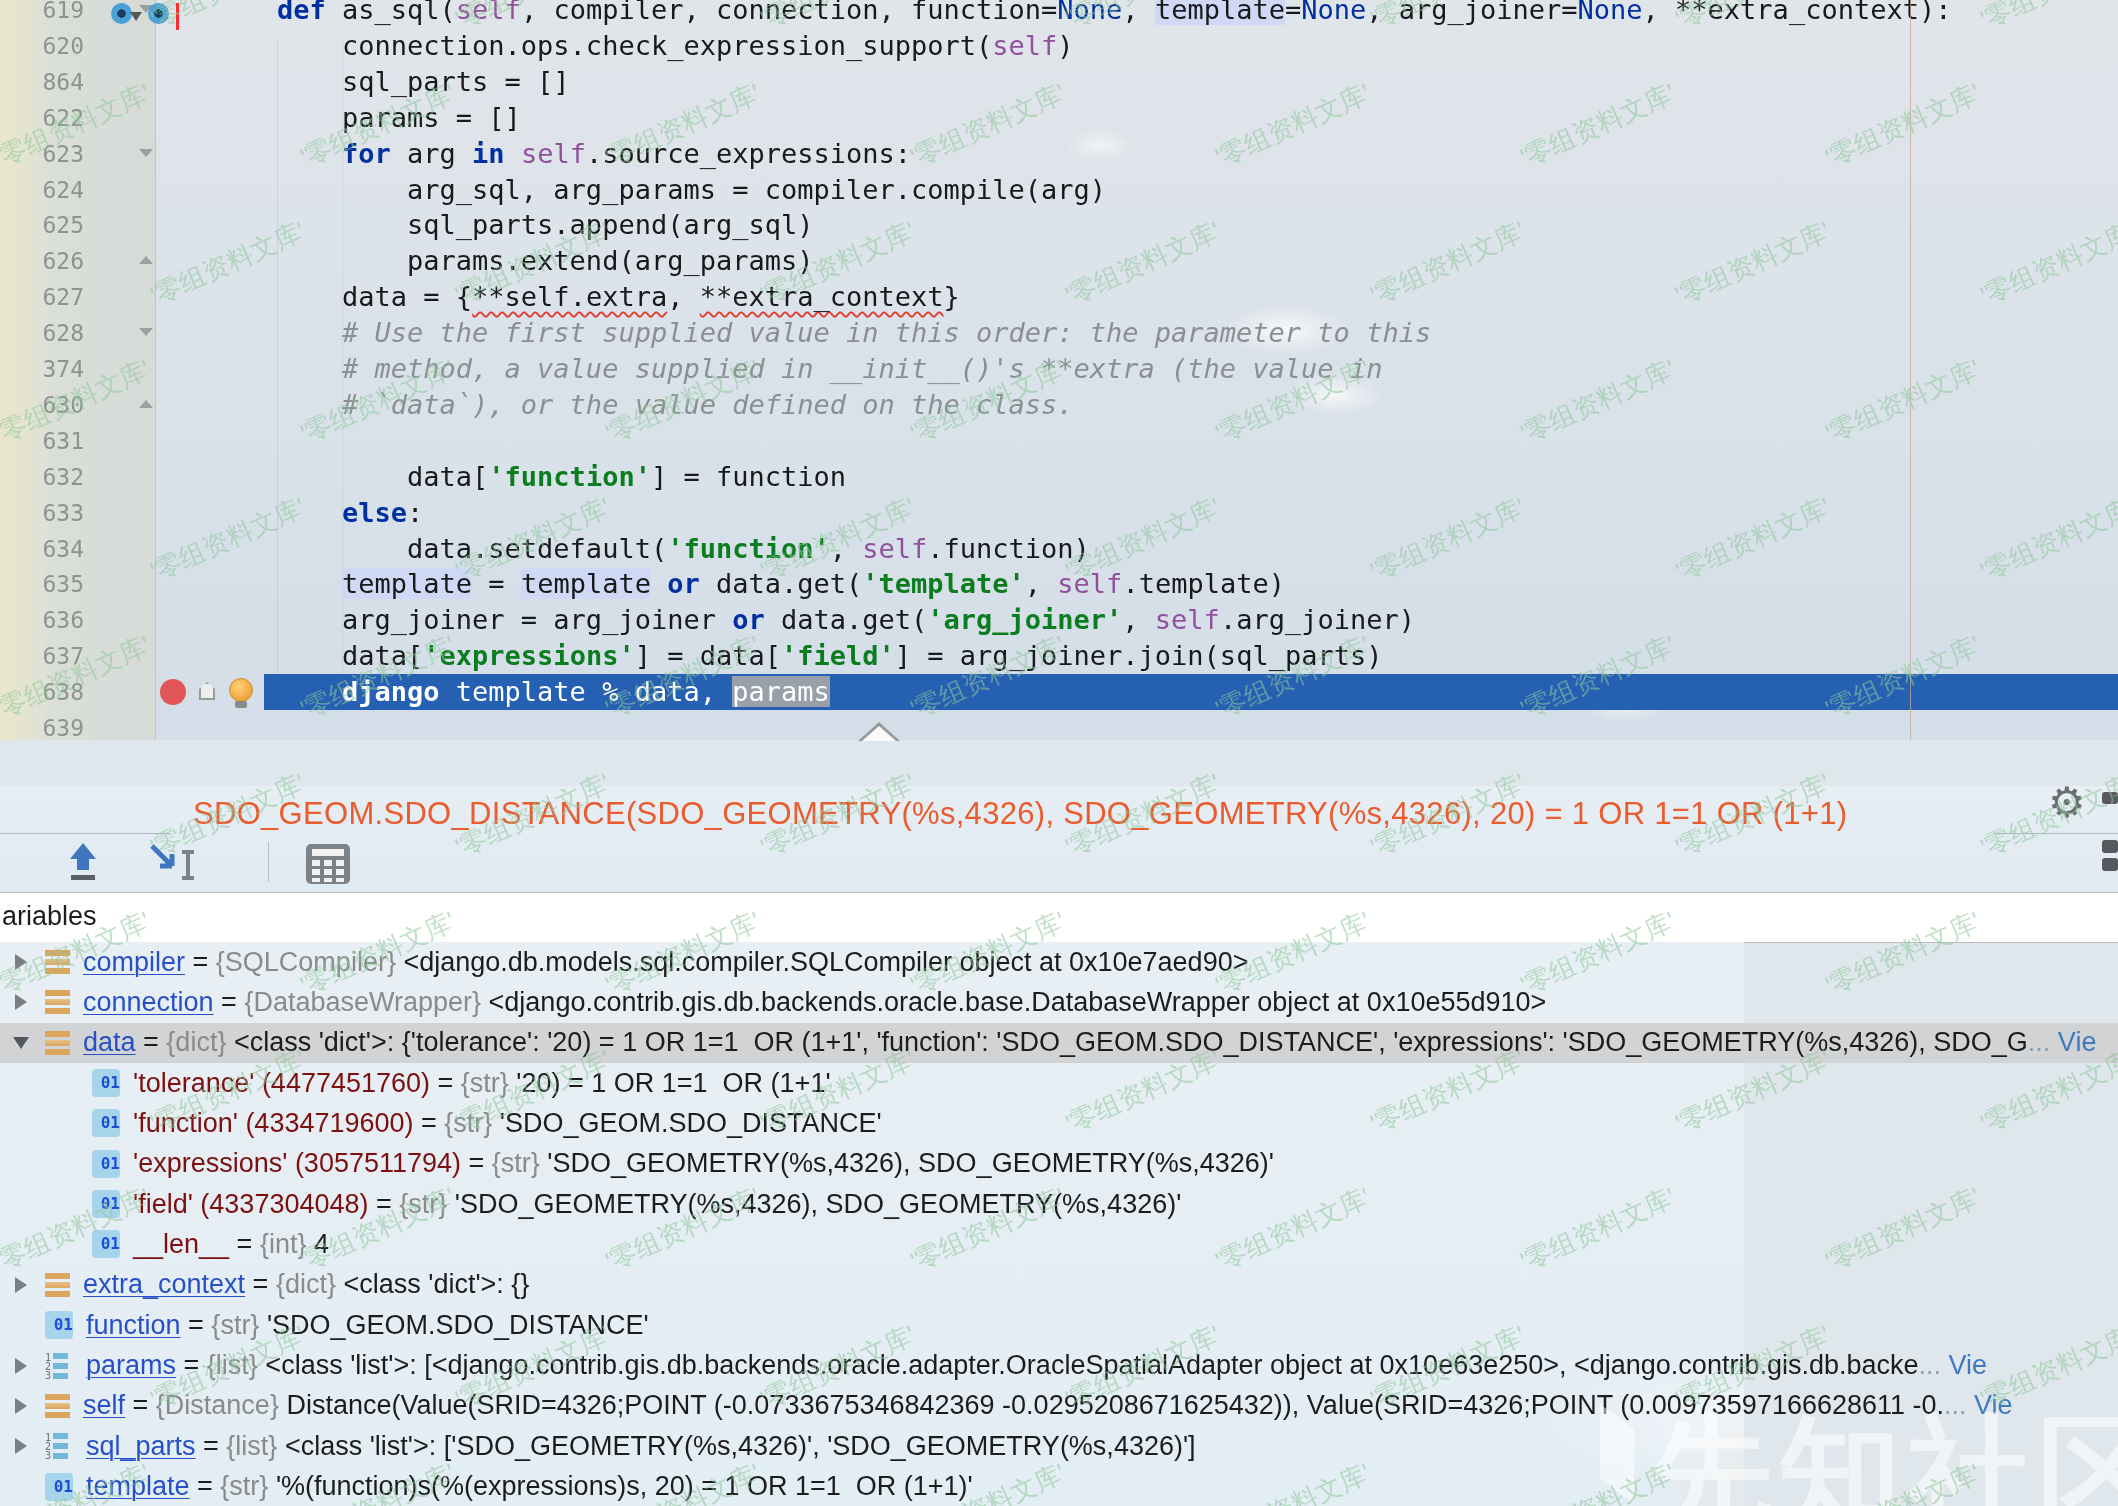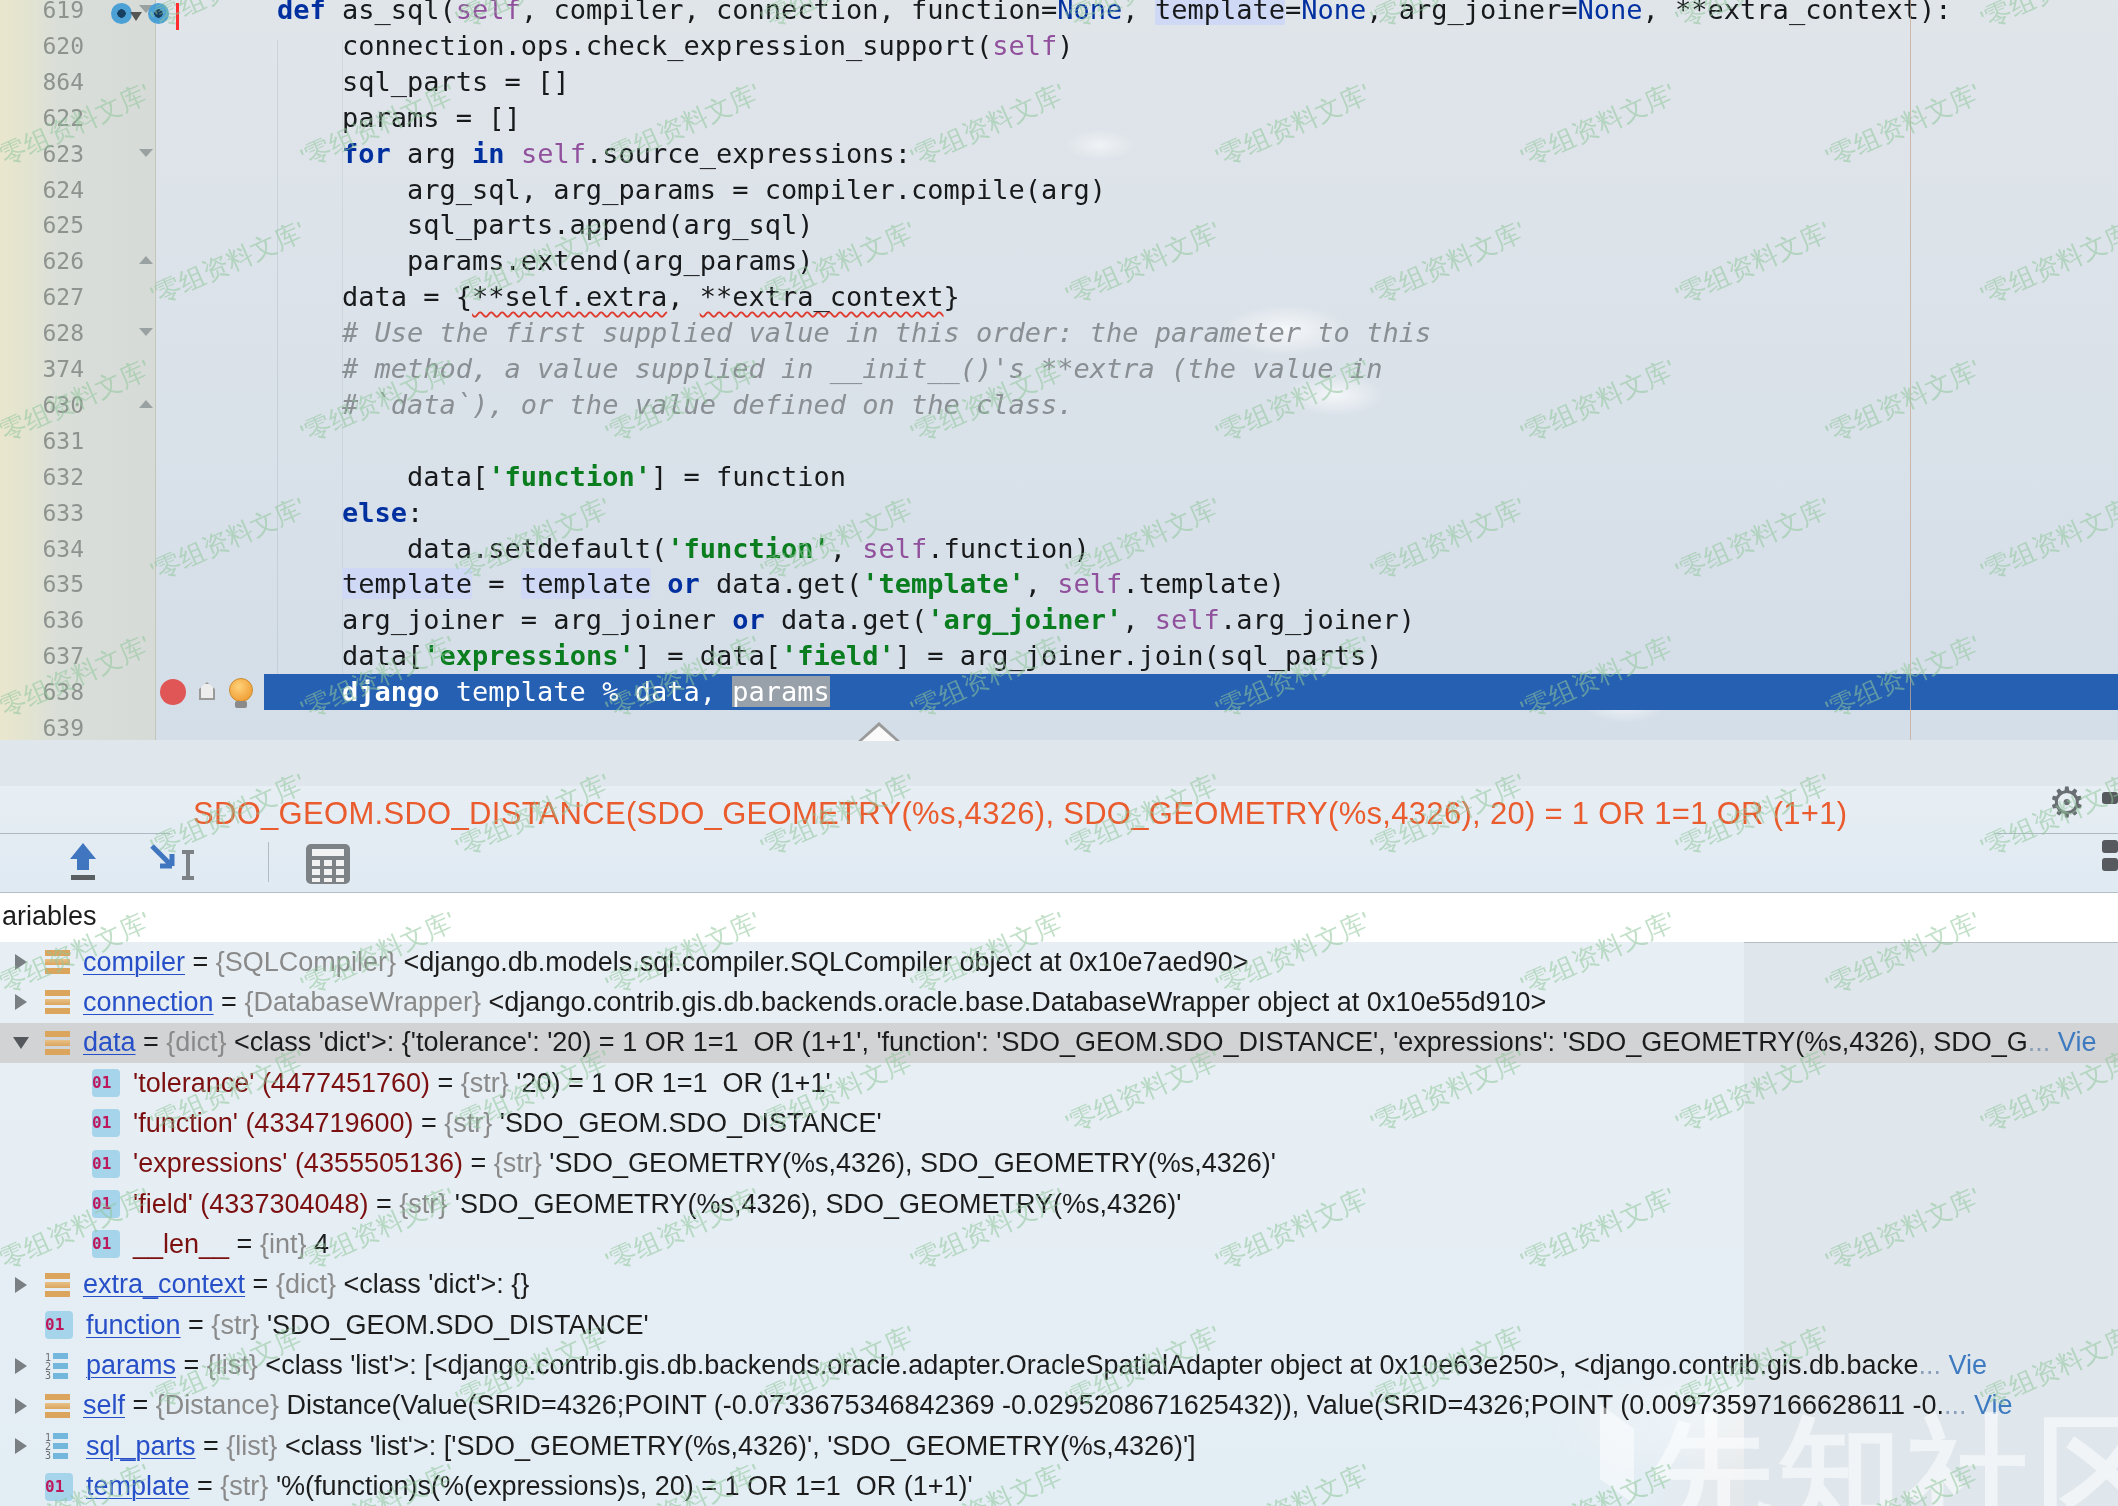--- a/index.html
+++ b/index.html
@@ -92,22 +92,22 @@
       white-space:pre;font-size:27px;overflow:hidden;}
   .var-row.hl{background:#d2d3d4;}
   .sp{flex:0 0 auto;height:1px;}
   .arrbox{flex:0 0 20px;display:flex;align-items:center;justify-content:center;margin-right:14px;}
   .arr-r{width:0;height:0;border-top:8px solid transparent;border-bottom:8px solid transparent;border-left:12px solid #7a7f83;}
   .arr-d{width:0;height:0;border-left:8px solid transparent;border-right:8px solid transparent;border-top:12px solid #54585c;}
   .ic{flex:0 0 auto;margin-right:13px;}
   .ic-obj{width:25px;height:24px;
       background-image:linear-gradient(#dba55e,#dba55e),linear-gradient(#e8c188,#dba55e),linear-gradient(#dba55e,#dba55e);
       background-size:25px 6px;background-repeat:no-repeat;background-position:0 0,0 9px,0 18px;}
-  .ic-str{width:28px;height:28px;background:#a6d4ea;border-radius:4px;color:#be185d;
-      font:bold 16px/28px "DejaVu Sans Mono",monospace;text-align:left;}
+  .ic-str{width:28px;height:28px;background:#a6d4ea;border-radius:4px;color:#1d4ed8;
+      font:bold 16px/28px "DejaVu Sans Mono",monospace;text-align:right;}
   .ic-list{width:28px;height:28px;display:flex;}
   .ic-list .digits{font:10px/9px "DejaVu Sans Mono",monospace;color:#6b6f73;margin-right:2px;padding-top:1px;}
   .ic-list .bars{display:flex;flex-direction:column;justify-content:space-between;padding:1px 0;}
   .ic-list .bars i{display:block;width:15px;height:6px;background:#74b7dd;}
   .vname-link{color:#2750c8;text-decoration:underline;text-decoration-thickness:1px;text-underline-offset:3px;}
   .vname-key{color:#7c1010;}
   .veq{color:#1c1c1c;}
   .vtype{color:#8a8a8a;}
   .vval{color:#1c1c1c;flex:0 1 auto;overflow:hidden;}
   .vell{color:#8aa0b8;flex:0 0 auto;}
@@ -277,21 +277,21 @@
   <div id="vartabs">
     <div id="tab-label">ariables</div>
   </div>
 
   <div id="vars">
       <div class="var-row" style="top: 0px;"><div class="sp" style="width: 11px;"></div><div class="arrbox"><div class="arr-r"></div></div><div class="ic ic-obj"></div><span class="vname-link">compiler</span><span class="veq"> = </span><span class="vtype">{SQLCompiler} </span><span class="vval">&lt;django.db.models.sql.compiler.SQLCompiler object at 0x10e7aed90&gt;</span></div>
       <div class="var-row" style="top: 40.35px;"><div class="sp" style="width: 11px;"></div><div class="arrbox"><div class="arr-r"></div></div><div class="ic ic-obj"></div><span class="vname-link">connection</span><span class="veq"> = </span><span class="vtype">{DatabaseWrapper} </span><span class="vval">&lt;django.contrib.gis.db.backends.oracle.base.DatabaseWrapper object at 0x10e55d910&gt;</span></div>
       <div class="var-row hl" style="top: 80.7px;"><div class="sp" style="width: 11px;"></div><div class="arrbox"><div class="arr-d"></div></div><div class="ic ic-obj"></div><span class="vname-link">data</span><span class="veq"> = </span><span class="vtype">{dict} </span><span class="vval">&lt;class 'dict'&gt;: {'tolerance': '20) = 1 OR 1=1  OR (1+1', 'function': 'SDO_GEOM.SDO_DISTANCE', 'expressions': 'SDO_GEOMETRY(%s,4326), SDO_G</span><span class="vell">...</span><span class="vview"> Vie</span></div>
       <div class="var-row" style="top: 121.05px;"><div class="sp" style="width: 92px;"></div><div class="ic ic-str">01</div><span class="vname-key">'tolerance' (4477451760)</span><span class="veq"> = </span><span class="vtype">{str} </span><span class="vval">'20) = 1 OR 1=1  OR (1+1'</span></div>
       <div class="var-row" style="top: 161.4px;"><div class="sp" style="width: 92px;"></div><div class="ic ic-str">01</div><span class="vname-key">'function' (4334719600)</span><span class="veq"> = </span><span class="vtype">{str} </span><span class="vval">'SDO_GEOM.SDO_DISTANCE'</span></div>
-      <div class="var-row" style="top: 201.75px;"><div class="sp" style="width: 92px;"></div><div class="ic ic-str">01</div><span class="vname-key">'expressions' (4355505136)</span><span class="veq"> = </span><span class="vtype">{str} </span><span class="vval">'SDO_GEOMETRY(%s,4326), SDO_GEOMETRY(%s,4326)'</span></div>
+      <div class="var-row" style="top: 201.75px;"><div class="sp" style="width: 92px;"></div><div class="ic ic-str">01</div><span class="vname-key">'expressions' (3057511794)</span><span class="veq"> = </span><span class="vtype">{str} </span><span class="vval">'SDO_GEOMETRY(%s,4326), SDO_GEOMETRY(%s,4326)'</span></div>
       <div class="var-row" style="top: 242.1px;"><div class="sp" style="width: 92px;"></div><div class="ic ic-str">01</div><span class="vname-key">'field' (4337304048)</span><span class="veq"> = </span><span class="vtype">{str} </span><span class="vval">'SDO_GEOMETRY(%s,4326), SDO_GEOMETRY(%s,4326)'</span></div>
       <div class="var-row" style="top: 282.45px;"><div class="sp" style="width: 92px;"></div><div class="ic ic-str">01</div><span class="vname-key">__len__</span><span class="veq"> = </span><span class="vtype">{int} </span><span class="vval">4</span></div>
       <div class="var-row" style="top: 322.8px;"><div class="sp" style="width: 11px;"></div><div class="arrbox"><div class="arr-r"></div></div><div class="ic ic-obj"></div><span class="vname-link">extra_context</span><span class="veq"> = </span><span class="vtype">{dict} </span><span class="vval">&lt;class 'dict'&gt;: {}</span></div>
       <div class="var-row" style="top: 363.15px;"><div class="sp" style="width: 11px;"></div><div class="arrbox"></div><div class="ic ic-str">01</div><span class="vname-link">function</span><span class="veq"> = </span><span class="vtype">{str} </span><span class="vval">'SDO_GEOM.SDO_DISTANCE'</span></div>
       <div class="var-row" style="top: 403.5px;"><div class="sp" style="width: 11px;"></div><div class="arrbox"><div class="arr-r"></div></div><div class="ic ic-list"><div class="digits">1
 2
 3</div><div class="bars"><i></i><i></i><i></i></div></div><span class="vname-link">params</span><span class="veq"> = </span><span class="vtype">{list} </span><span class="vval">&lt;class 'list'&gt;: [&lt;django.contrib.gis.db.backends.oracle.adapter.OracleSpatialAdapter object at 0x10e63e250&gt;, &lt;django.contrib.gis.db.backe</span><span class="vell">...</span><span class="vview"> Vie</span></div>
       <div class="var-row" style="top: 443.85px;"><div class="sp" style="width: 11px;"></div><div class="arrbox"><div class="arr-r"></div></div><div class="ic ic-obj"></div><span class="vname-link">self</span><span class="veq"> = </span><span class="vtype">{Distance} </span><span class="vval">Distance(Value(SRID=4326;POINT (-0.0733675346842369 -0.0295208671625432)), Value(SRID=4326;POINT (0.00973597166628611 -0.</span><span class="vell">...</span><span class="vview"> Vie</span></div>
       <div class="var-row" style="top: 484.2px;"><div class="sp" style="width: 11px;"></div><div class="arrbox"><div class="arr-r"></div></div><div class="ic ic-list"><div class="digits">1
 2

